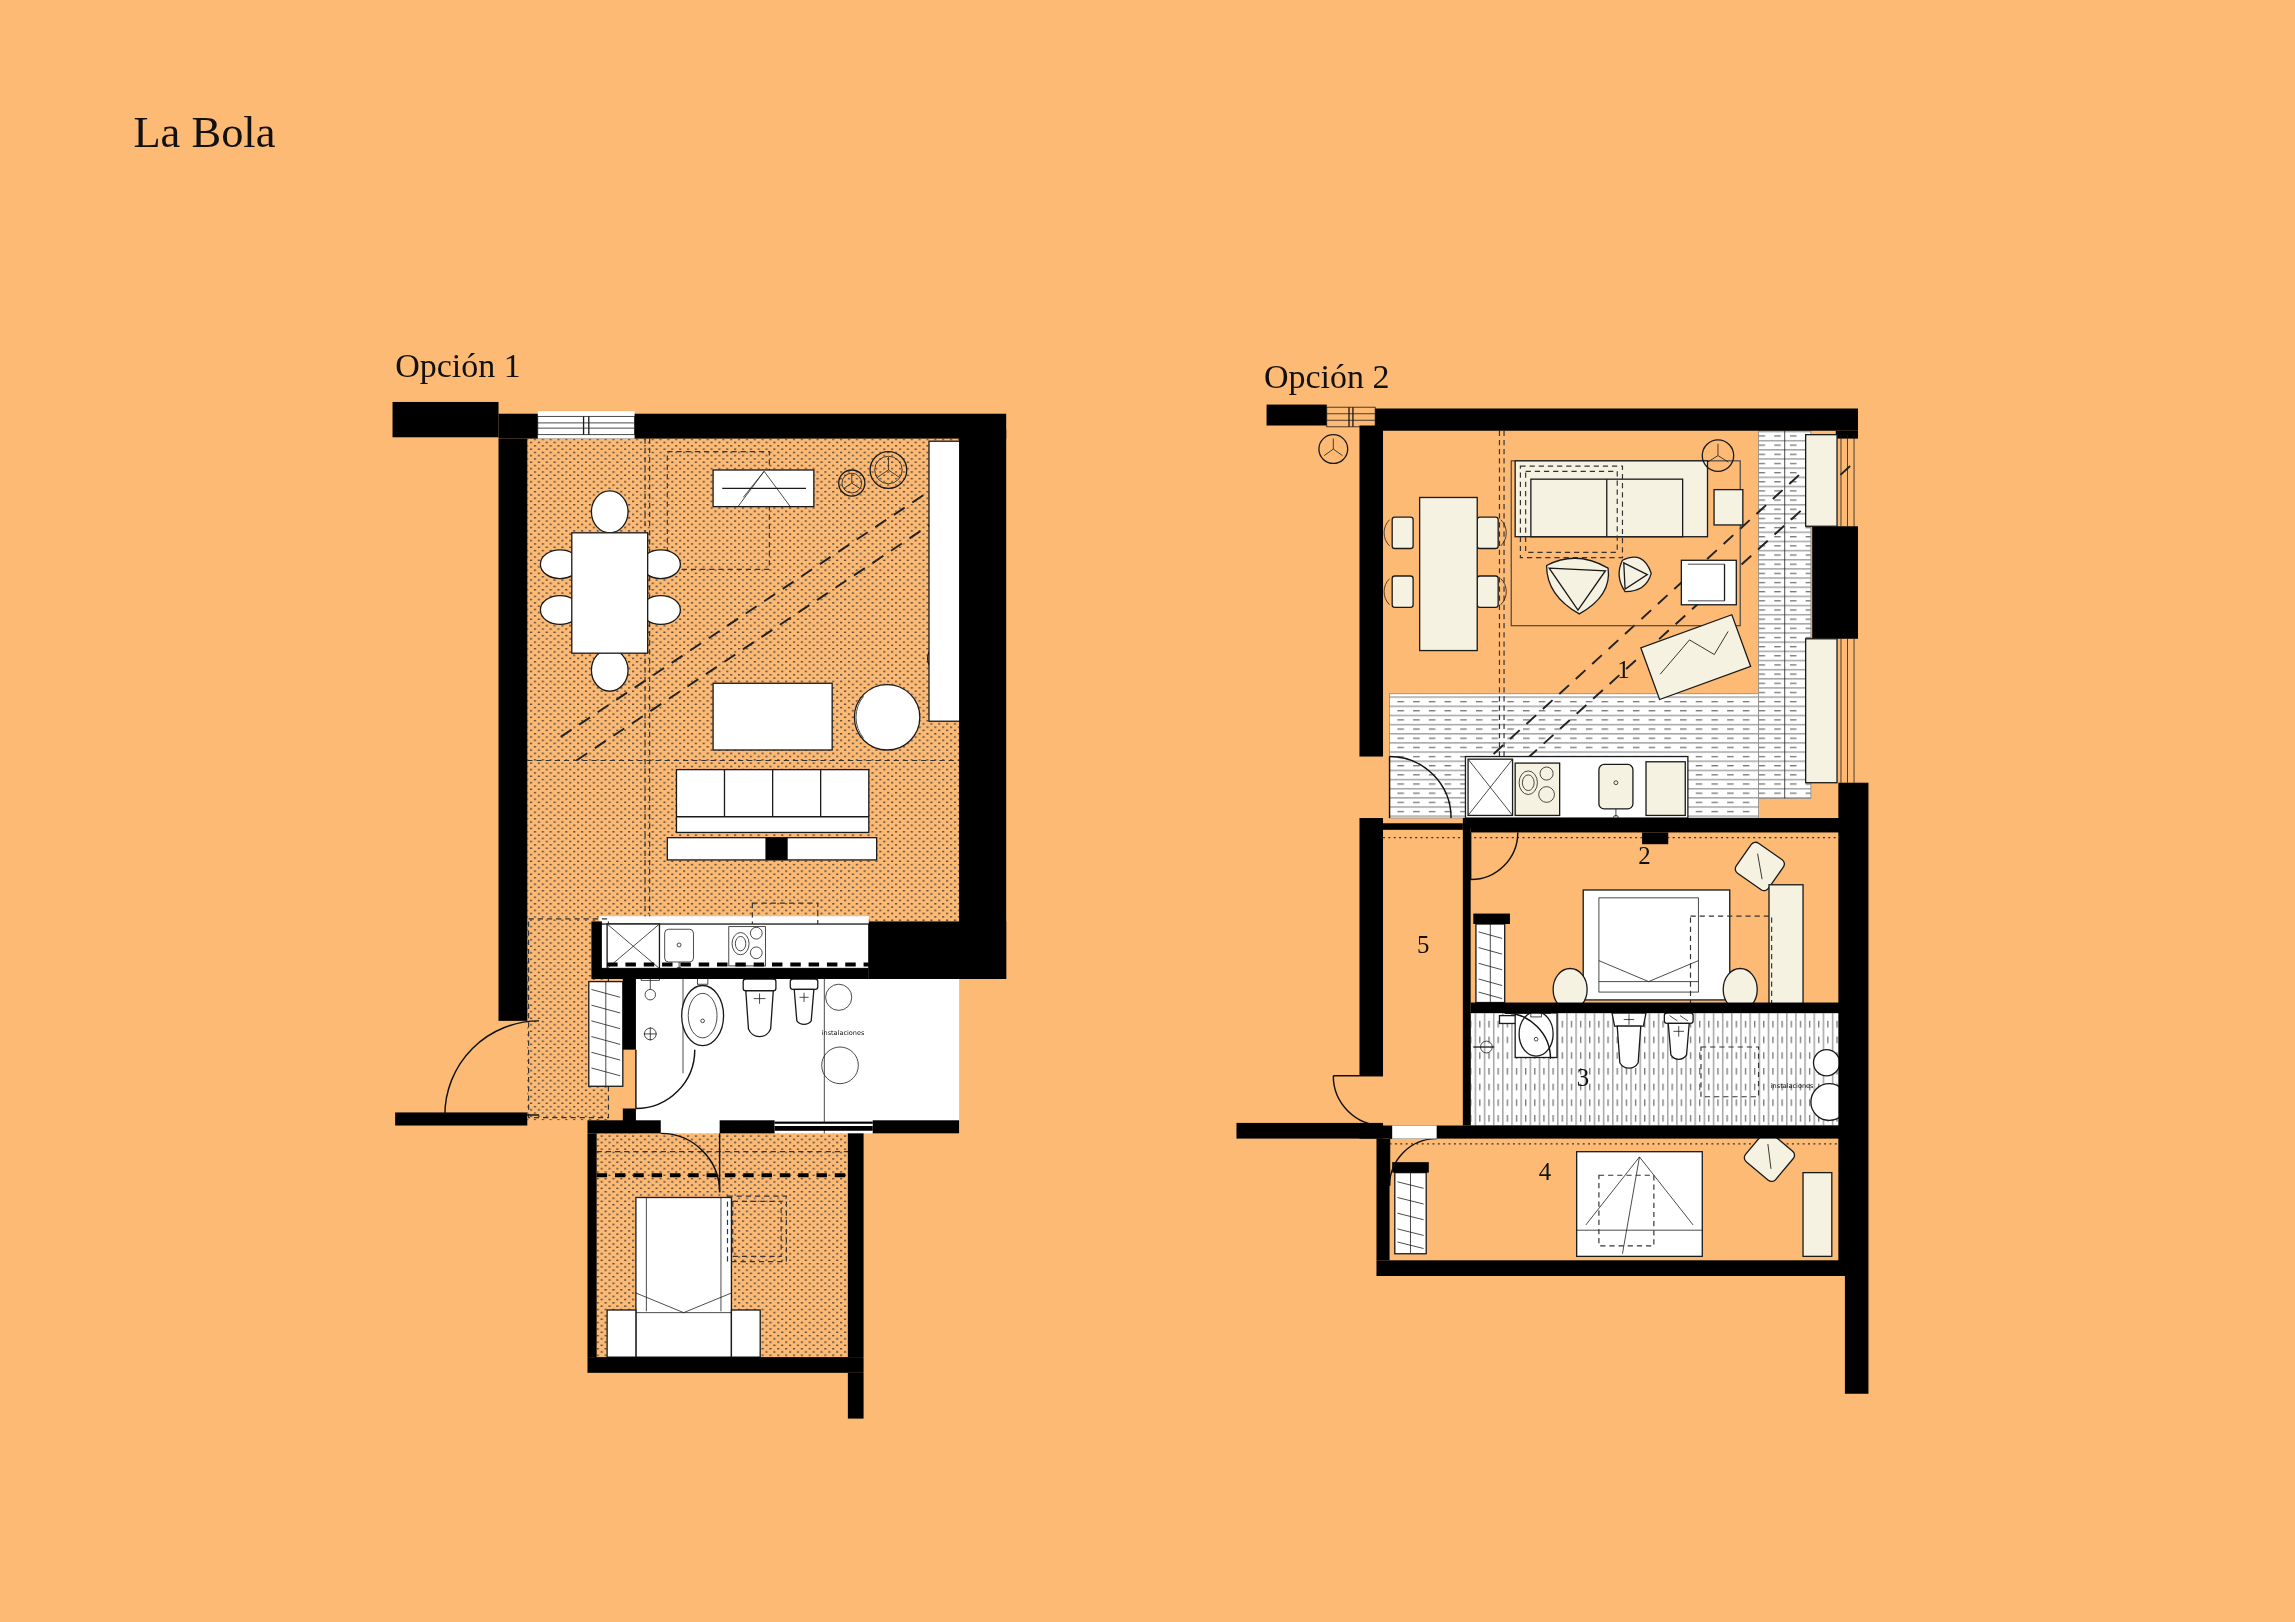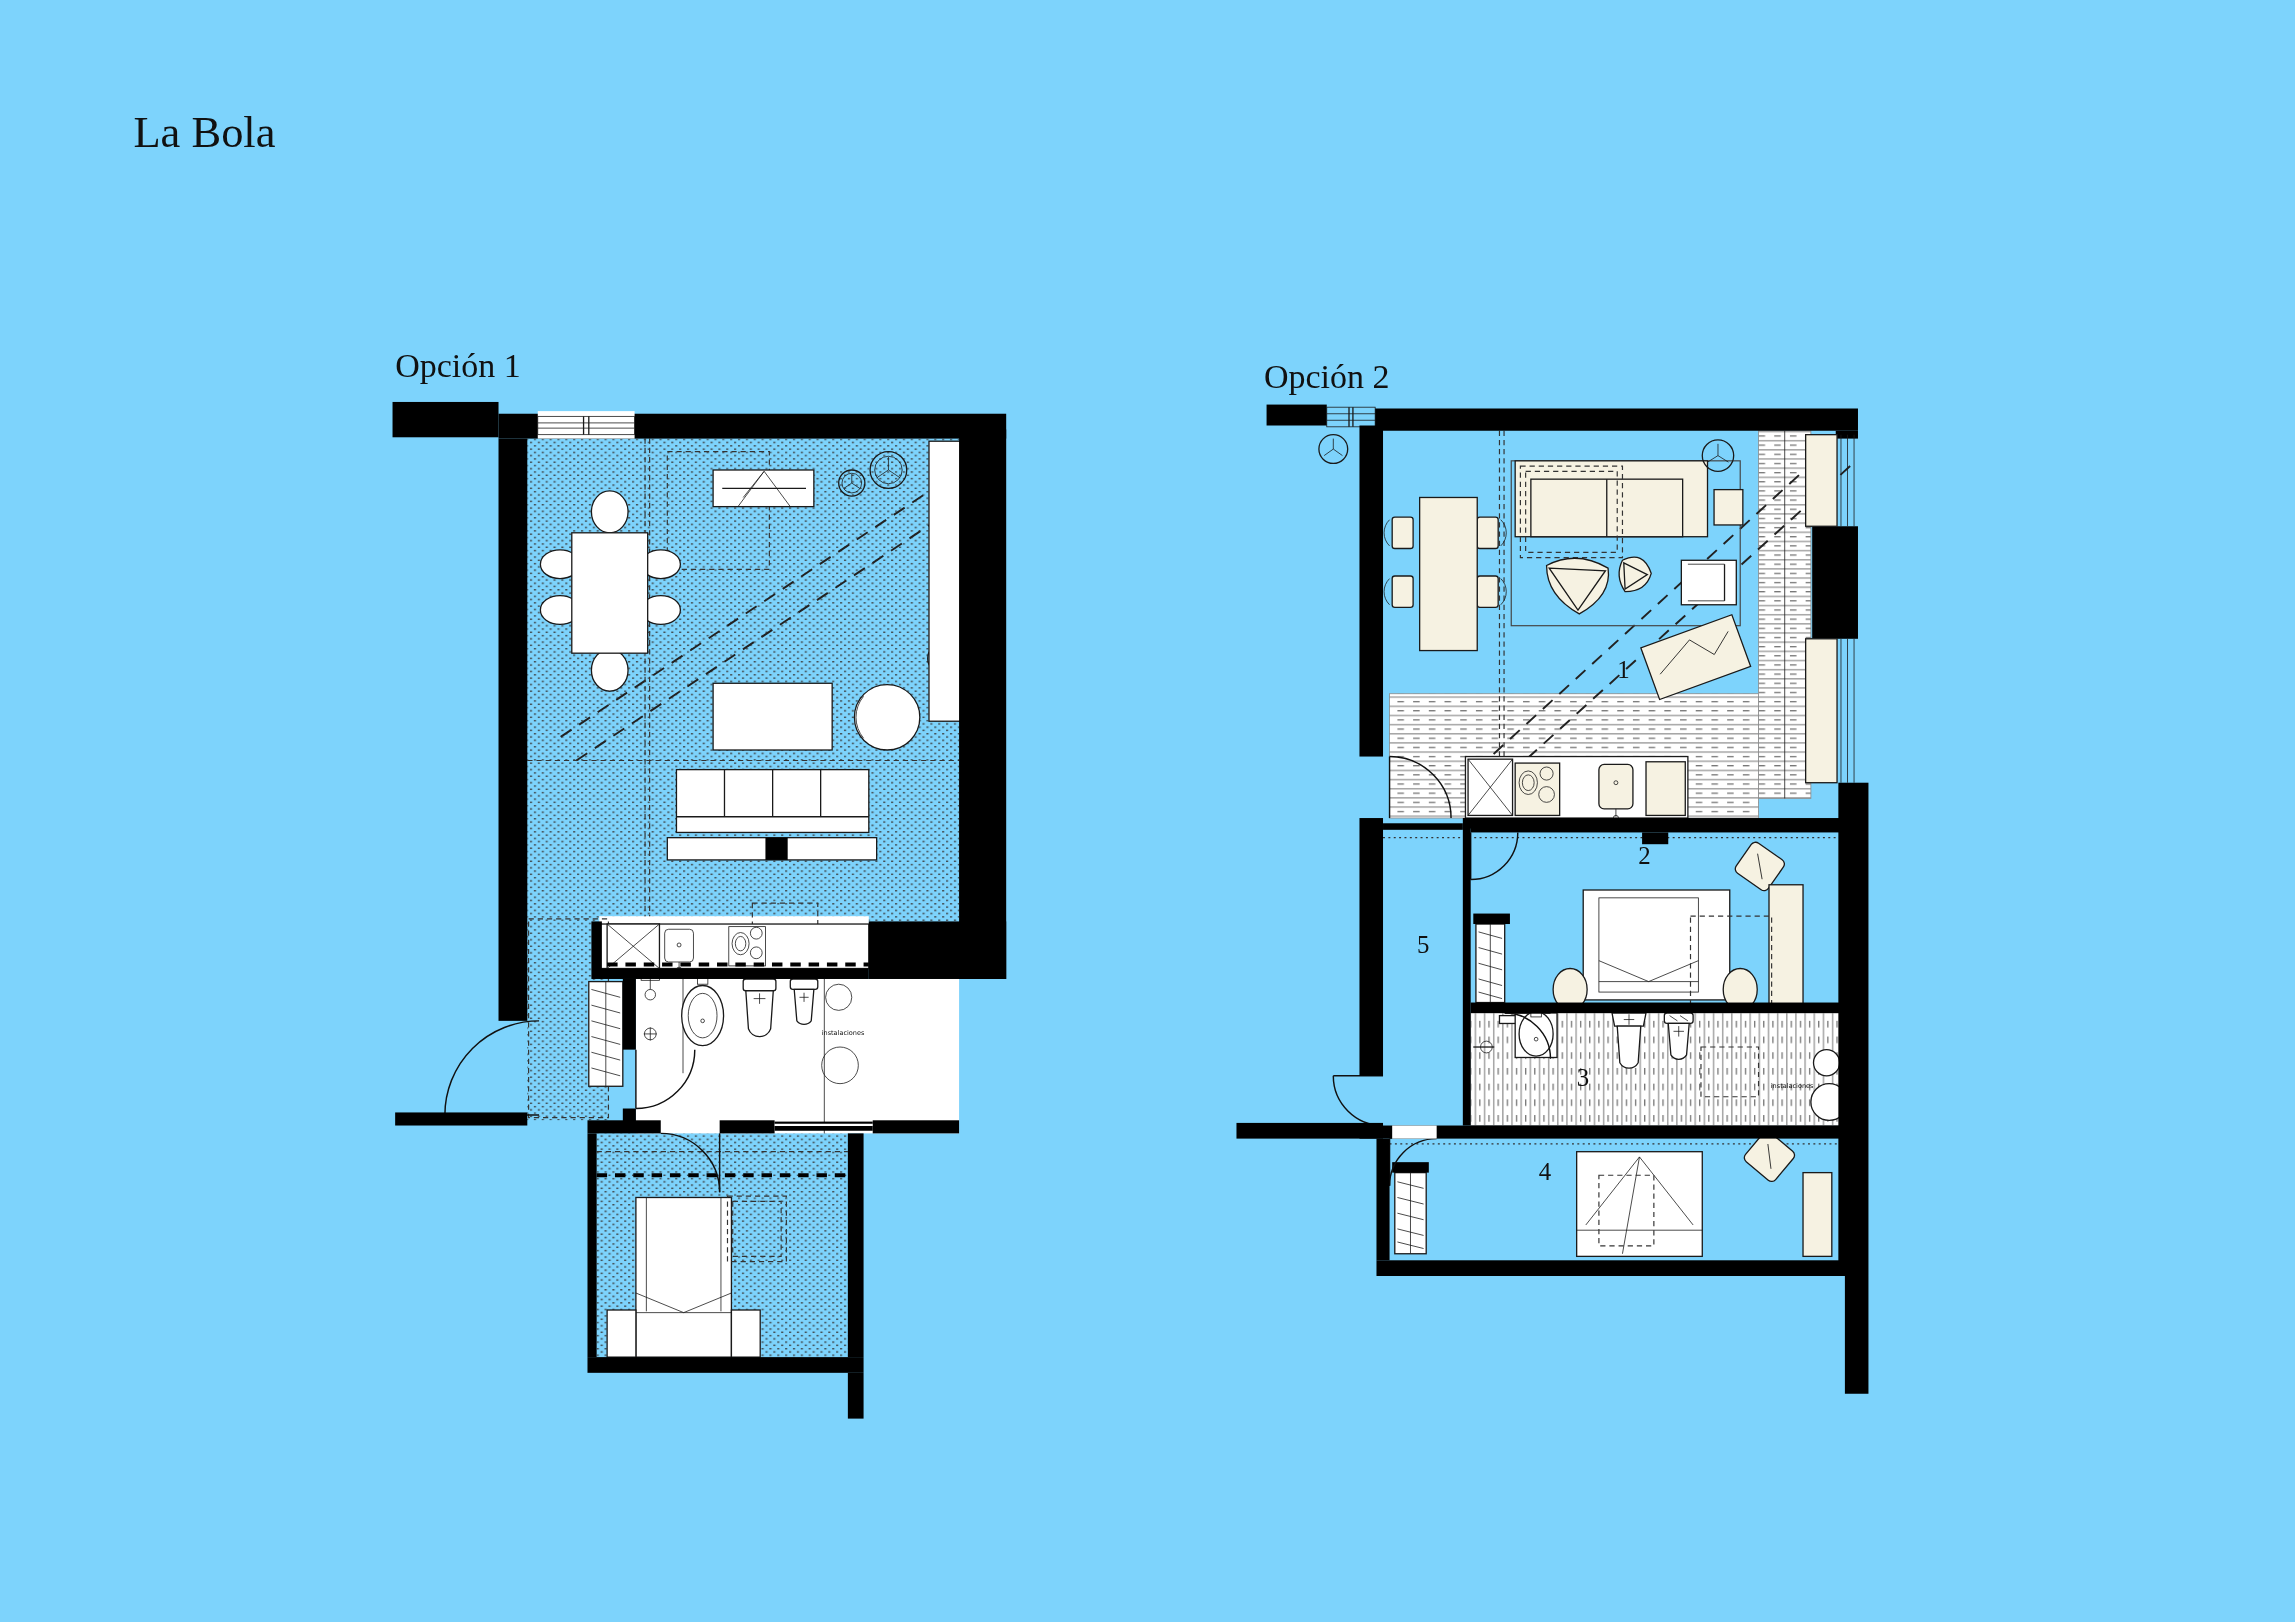--- a/index.html
+++ b/index.html
@@ -1,16 +1,16 @@
 <!DOCTYPE html>
 <html style="font-size:10.5px"><head>
 <meta charset="utf-8">
 <style>
   html,body{margin:0;padding:0;background:#ffffff;}
-  .sheet{width:2295px;height:1623px;background:#7dd3fc;position:relative;overflow:hidden;}
+  .sheet{width:2295px;height:1623px;background:#fdba74;position:relative;overflow:hidden;}
   svg{display:block;}
   text{font-family:"Liberation Serif","DejaVu Serif",serif;fill:#111;}
   .t-title{font-size:34px;}
   .t-label{font-size:26px;}
   .t-room{font-size:19px;}
   .t-tiny{font-size:5px;font-family:"DejaVu Sans","Liberation Sans",sans-serif;}
   .wall{fill:#000000;stroke:none;}
   .furn{fill:#ffffff;stroke:#1a1a1a;stroke-width:1;}
   .furnc{fill:#f6f2e2;stroke:#1a1a1a;stroke-width:1;}
   .ln{stroke:#1a1a1a;stroke-width:1;fill:none;}

